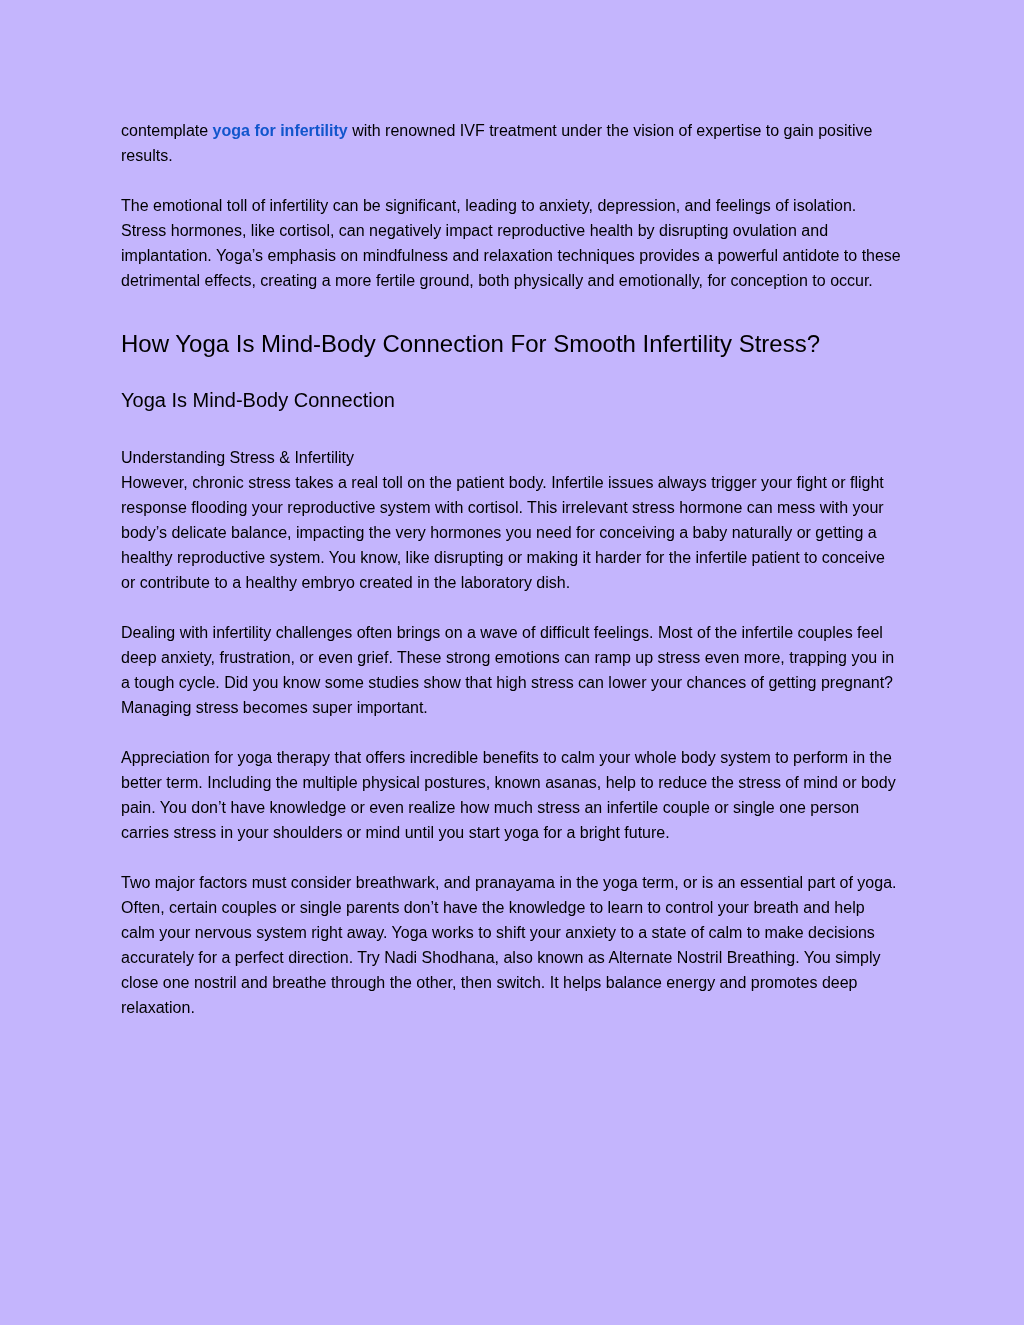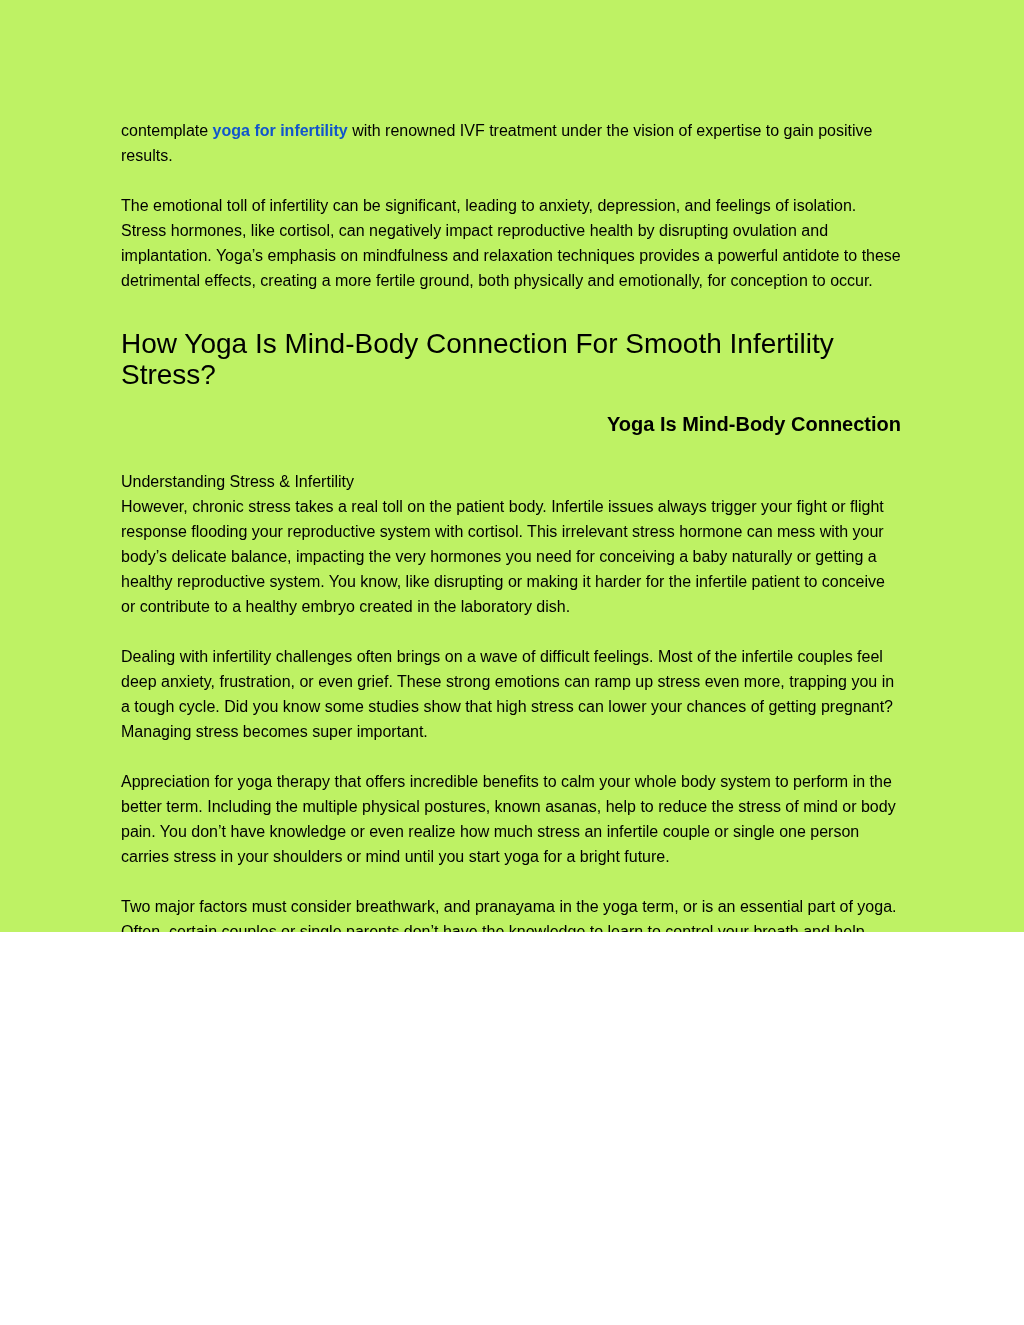--- a/index.html
+++ b/index.html
@@ -4,22 +4,22 @@
 <style>
   * { margin: 0; padding: 0; box-sizing: border-box; }
 
   html, body {
     background: #ffffff;
   }
 
   .page {
     position: relative;
     width: 1024px;
-    height: 932px;
-    background: #bef264;
+    height: 1325px;
+    background: #c4b5fd;
     overflow: hidden;
     font-family: "Liberation Sans", "DejaVu Sans", sans-serif;
     color: #000000;
   }
 
   .content {
     padding: 118px 123px 0 121px;
   }
 
   p.body {
@@ -31,34 +31,33 @@
   }
 
   a.doc-link {
     color: #1155cc;
     font-weight: 700;
     text-decoration: none;
     cursor: pointer;
   }
 
   h1.doc-h1 {
-    font-size: 28px;
+    font-size: 24px;
     line-height: 31px;
     font-weight: 400;
     color: #000000;
     margin: 35px 0 12px 0;
   }
 
   h2.doc-h2 {
     font-size: 20px;
     line-height: 26px;
-    font-weight: 700;
+    font-weight: 400;
     color: #000000;
-    margin: 21px 0 32px 0;
-    text-align: right;
+    margin: 28px 0 32px 0;
   }
 </style>
 </head>
 <body>
 
 <div class="page">
   <div class="content">
 
     <p class="body"><span>contemplate </span><a class="doc-link">yoga for infertility</a><span> with renowned IVF treatment under the vision of expertise to gain positive results.</span></p>
 

